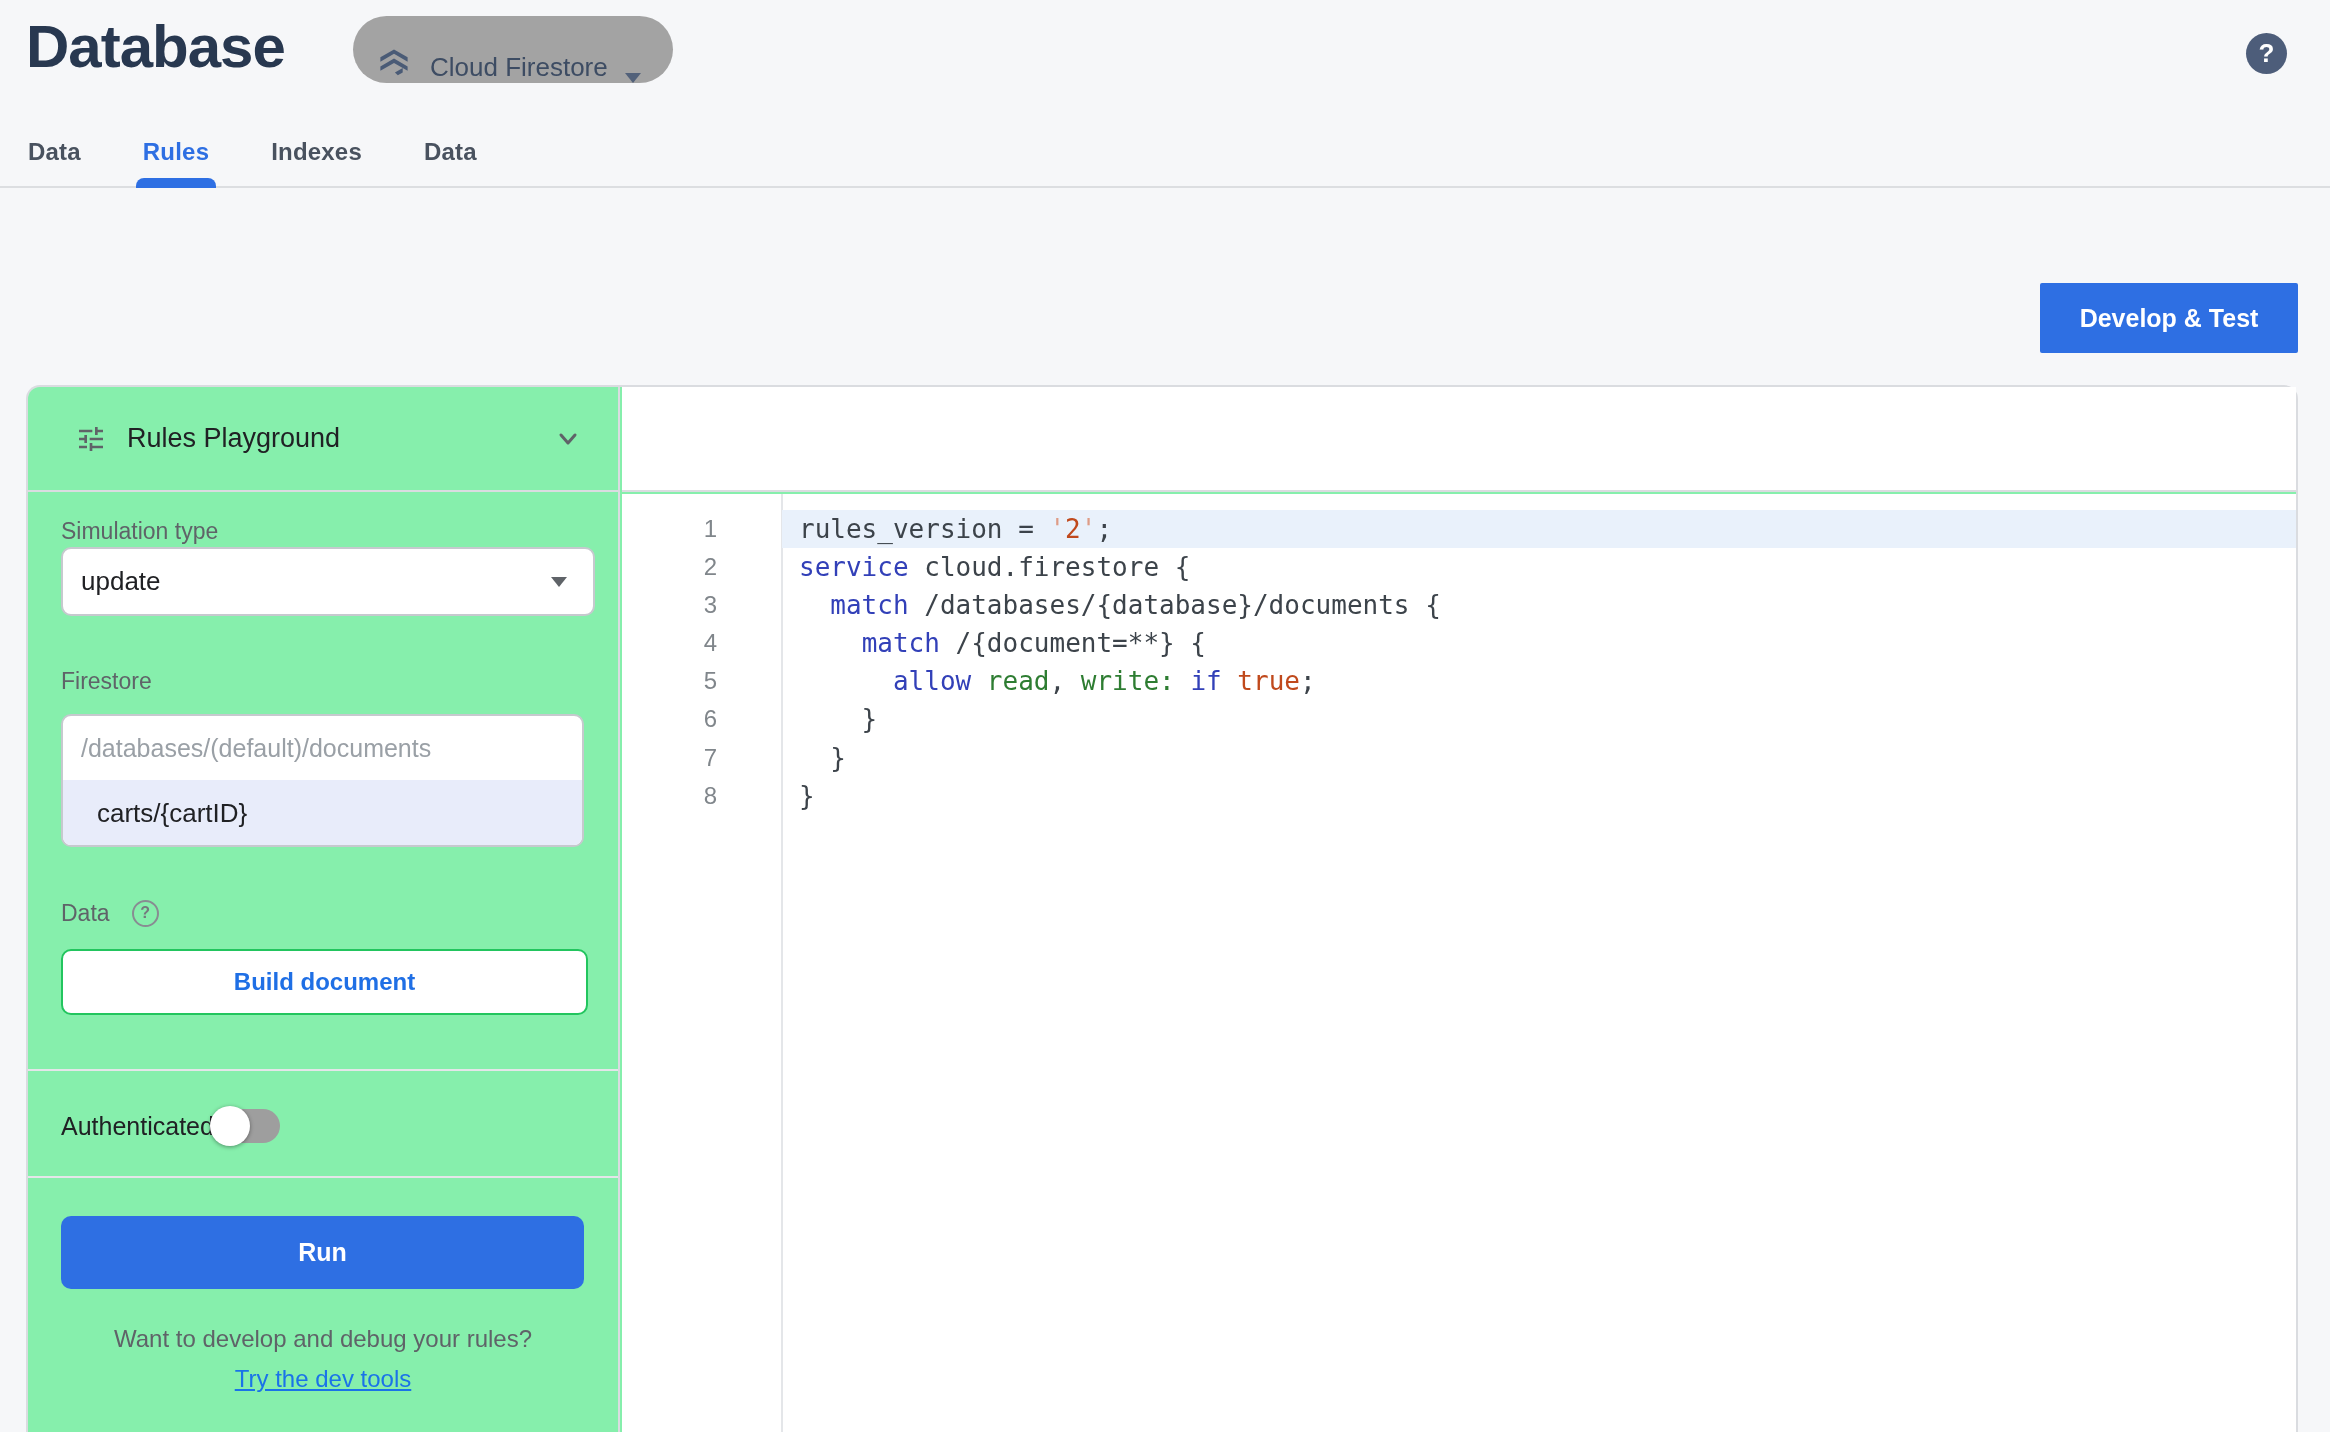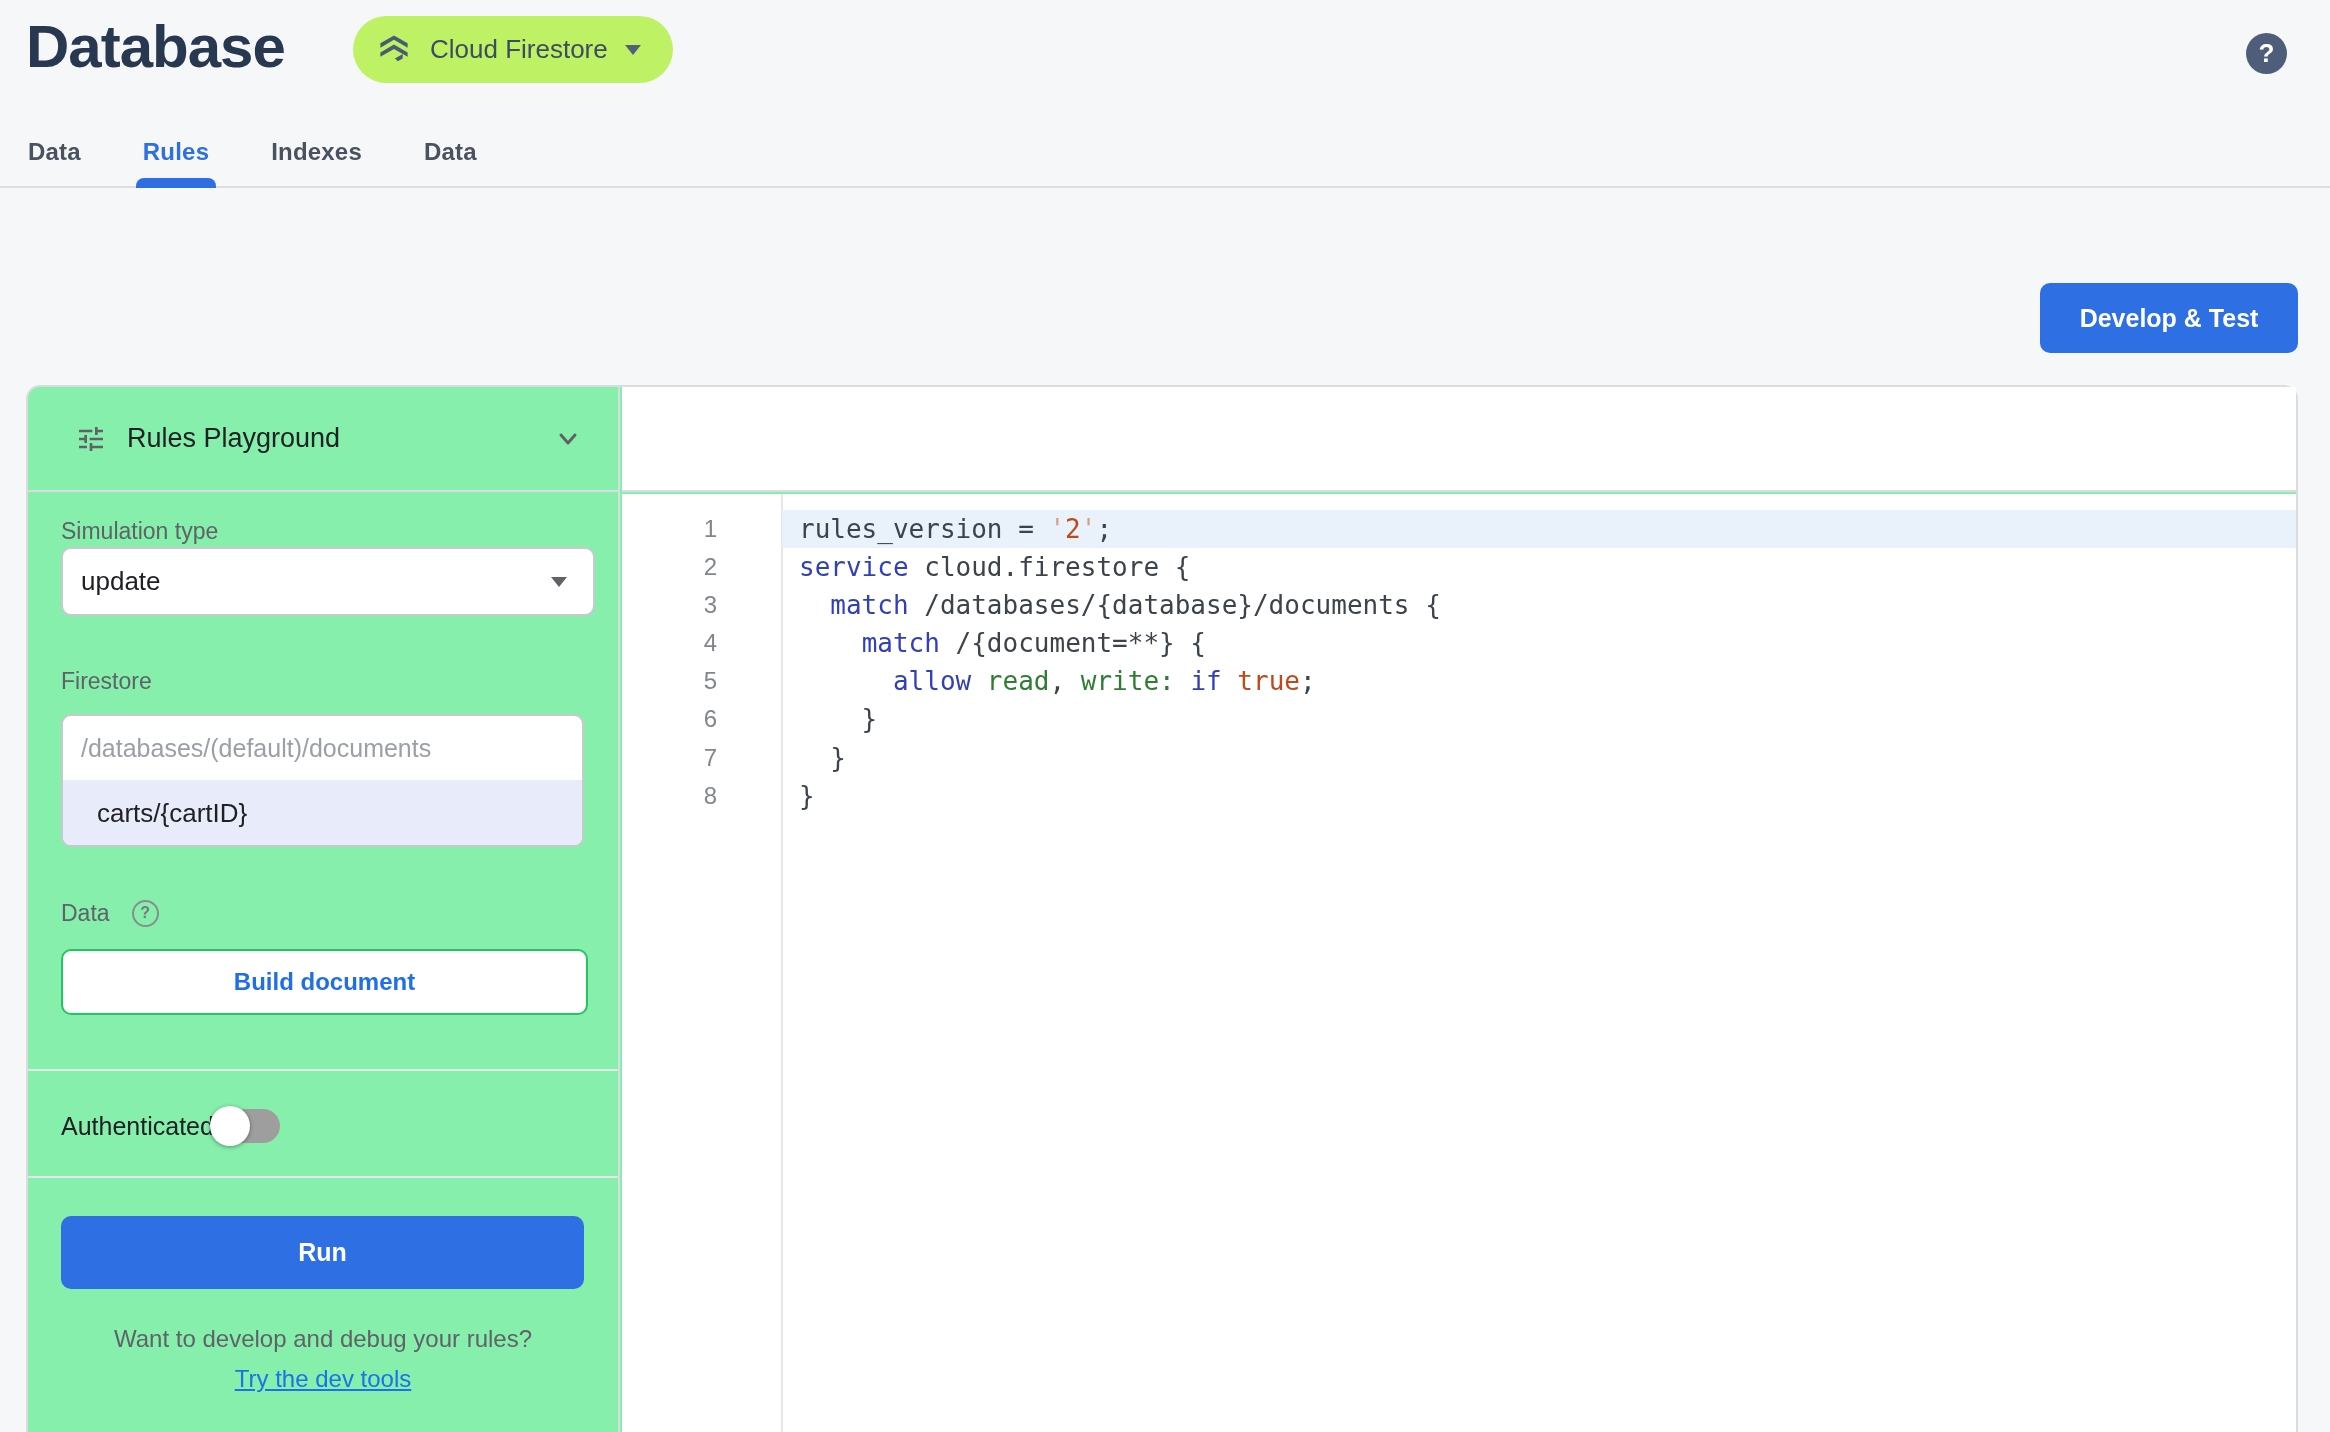--- a/index.html
+++ b/index.html
@@ -3,33 +3,33 @@
 <meta charset="utf-8">
 <style>
   * { margin:0; padding:0; box-sizing:border-box; }
   html,body { width:2330px; height:1432px; }
   body { font-family:"Liberation Sans","DejaVu Sans",sans-serif; background:#f6f7f9; position:relative; overflow:hidden; color:#202124; }
 
   .page { position:absolute; inset:0; }
 
   
   .page-title { position:absolute; left:26px; top:12px; font-size:60px; font-weight:700; letter-spacing:-1px; color:#283850; }
-  .product-pill { position:absolute; left:353px; top:16px; height:67px; border-radius:34px; background:#bef264; display:flex; align-items:center; padding:0 32px 0 22px; gap:17px; cursor:pointer; border:none; }
+  .product-pill { position:absolute; left:353px; top:16px; height:67px; border-radius:34px; background:#a3a3a3; display:flex; align-items:flex-end; padding:0 32px 0 22px; gap:17px; cursor:pointer; border:none; }
   .product-pill .plabel { font-size:26px; color:#3d4c63; }
   .caret { width:0; height:0; border-left:8px solid transparent; border-right:8px solid transparent; border-top:10px solid #52617a; }
   .help-btn { position:absolute; left:2246px; top:33px; width:41px; height:41px; border-radius:50%; background:#4d5d7a; color:#fff; font-size:26px; font-weight:700; display:flex; align-items:center; justify-content:center; border:none; cursor:pointer; }
 
   
   .tabbar { position:absolute; left:0; right:0; top:118px; height:70px; border-bottom:2px solid #dcdee1; display:flex; align-items:center; gap:62px; padding-left:28px; }
   .tab { position:relative; height:100%; display:flex; align-items:center; font-size:24px; font-weight:700; letter-spacing:.2px; color:#49525f; cursor:pointer; background:none; border:none; font-family:inherit; }
   .tab.active { color:#2e6fe3; }
   .tab.active::after { content:""; position:absolute; left:-7px; right:-7px; bottom:-2px; height:10px; background:#2e6fe3; border-radius:8px 8px 0 0; }
 
   
-  .devtest { position:absolute; left:2040px; top:283px; width:258px; height:70px; background:#2e6fe3; color:#fff; font-size:25px; font-weight:700; border:none; border-radius:10px; cursor:pointer; font-family:inherit; }
+  .devtest { position:absolute; left:2040px; top:283px; width:258px; height:70px; background:#2e6fe3; color:#fff; font-size:25px; font-weight:700; border:none; border-radius:2px; cursor:pointer; font-family:inherit; }
 
   
   .card { position:absolute; left:26px; top:385px; width:2272px; bottom:0; background:#86efac; border:2px solid #dadce0; border-bottom:none; border-radius:14px 14px 0 0; }
 
   
   .leftcol { position:absolute; left:0; top:0; bottom:0; width:592px; border-right:2px solid #dadce0; }
   .phead { position:absolute; left:0; right:0; top:0; height:105px; border-bottom:2px solid #dadce0; display:flex; align-items:center; padding:0 30px 0 47px; gap:20px; }
   .phead .ptitle { font-size:27px; color:#202124; flex:1; }
   .icon-tune { width:32px; height:32px; fill:#5f6368; flex:none; }
   .chev-btn { background:none; border:none; cursor:pointer; width:40px; height:40px; display:flex; align-items:center; justify-content:center; }

